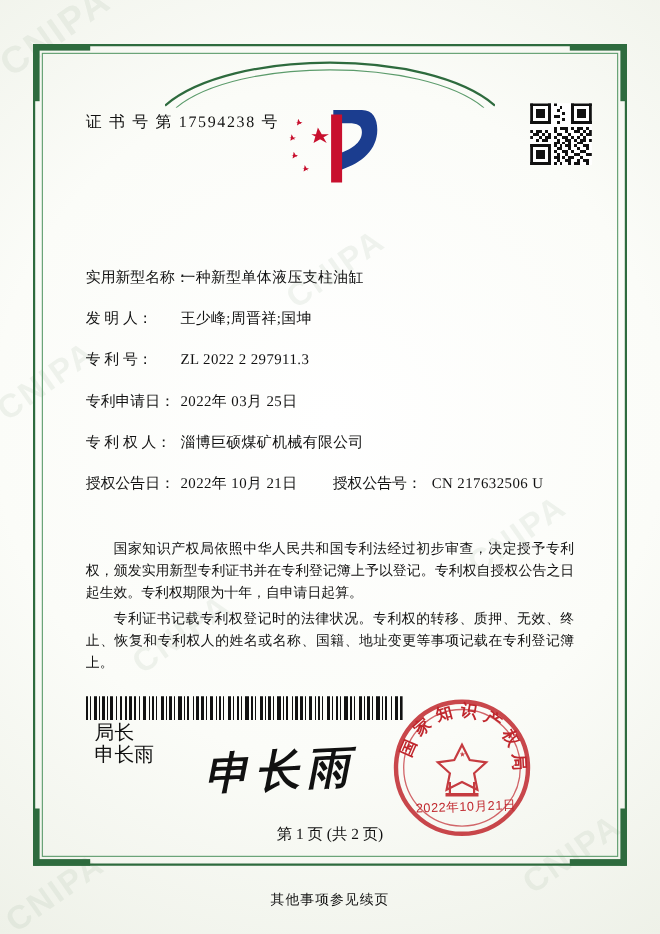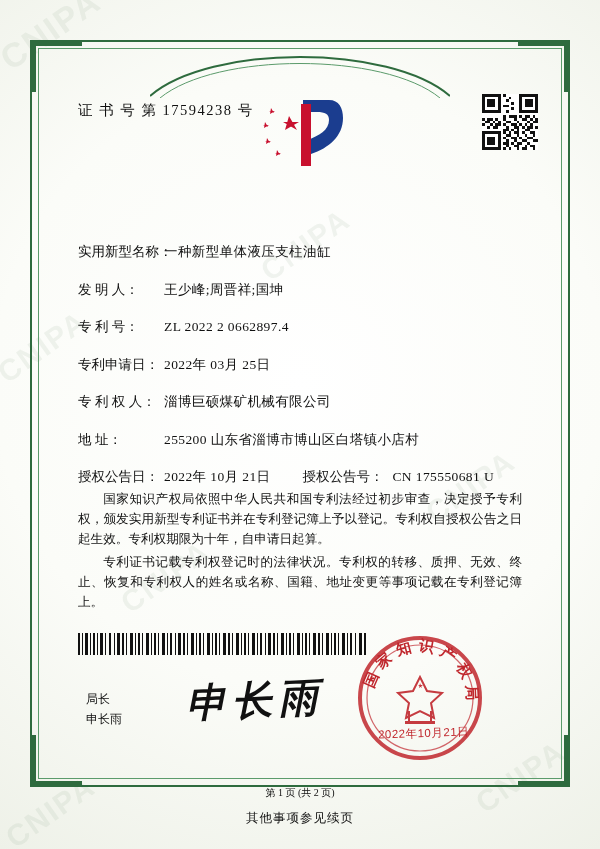--- a/index.html
+++ b/index.html
@@ -113,22 +113,22 @@
   }
   .paras p{margin:0 2px 3px 0;text-indent:2em;}
 
   
   .barcode{
     position:absolute;left:78px;top:633px;width:288px;height:22px;
   }
 
   
   .sign-label{
-    position:absolute;left:86px;top:690px;
-    font-size:12px;color:#111;line-height:20px;font-family:Liberation Mono, monospace;
+    position:absolute;left:86px;top:656px;
+    font-size:18px;color:#111;line-height:20px;
   }
   .handwriting{
     position:absolute;left:186px;top:673px;
     font-size:40px;color:#111;
     font-family:"Liberation Serif","DejaVu Serif",serif;
     font-style:italic;font-weight:700;
     letter-spacing:6px;
     transform:rotate(-3deg);
   }
 
@@ -138,22 +138,22 @@
   }
   .seal-date{
     position:absolute;left:378px;top:726px;
     color:#c0272d;font-size:11.5px;letter-spacing:0.5px;
     transform:rotate(-2deg);
     font-family:"Liberation Sans","DejaVu Sans",sans-serif;
   }
 
   
   .page-no{
-    position:absolute;left:0;right:0;top:786px;
-    text-align:center;font-size:10px;color:#111;
+    position:absolute;left:0;right:0;top:750px;
+    text-align:center;font-size:14px;color:#111;
   }
   .footer-note{
     position:absolute;left:0;right:0;top:810px;
     text-align:center;font-size:12.5px;color:#111;letter-spacing:1px;
   }
 </style>
 </head>
 <body>
 
 <div class="page">
@@ -294,39 +294,35 @@
     <div class="frow">
       <span class="flabel">实用新型名称：</span>
       <span class="fvalue">一种新型单体液压支柱油缸</span>
     </div>
     <div class="frow">
       <span class="flabel">发 明 人：</span>
       <span class="fvalue">王少峰;周晋祥;国坤</span>
     </div>
     <div class="frow">
       <span class="flabel">专 利 号：</span>
-      <span class="fvalue">ZL 2022 2 0662897.4</span>
+      <span class="fvalue">ZL 2022 2 297911.3</span>
     </div>
     <div class="frow">
       <span class="flabel">专利申请日：</span>
       <span class="fvalue">2022年 03月 25日</span>
     </div>
     <div class="frow">
       <span class="flabel">专 利 权 人：</span>
       <span class="fvalue">淄博巨硕煤矿机械有限公司</span>
-    </div>
-    <div class="frow">
-      <span class="flabel">地 址：</span>
-      <span class="fvalue">255200 山东省淄博市博山区白塔镇小店村</span>
     </div>
     <div class="frow pair">
       <span class="flabel">授权公告日：</span>
       <span class="fvalue">2022年 10月 21日</span>
       <span class="second-label">授权公告号：</span>
-      <span class="fvalue">CN 175550681 U</span>
+      <span class="fvalue">CN 217632506 U</span>
     </div>
   </div>
 
   <div class="paras">
     <p>国家知识产权局依照中华人民共和国专利法经过初步审查，决定授予专利权，颁发实用新型专利证书并在专利登记簿上予以登记。专利权自授权公告之日起生效。专利权期限为十年，自申请日起算。</p>
     <p>专利证书记载专利权登记时的法律状况。专利权的转移、质押、无效、终止、恢复和专利权人的姓名或名称、国籍、地址变更等事项记载在专利登记簿上。</p>
   </div>
 
   <svg class="barcode" viewBox="0 0 288 22" shape-rendering="crispEdges">
     <g fill="#111">

